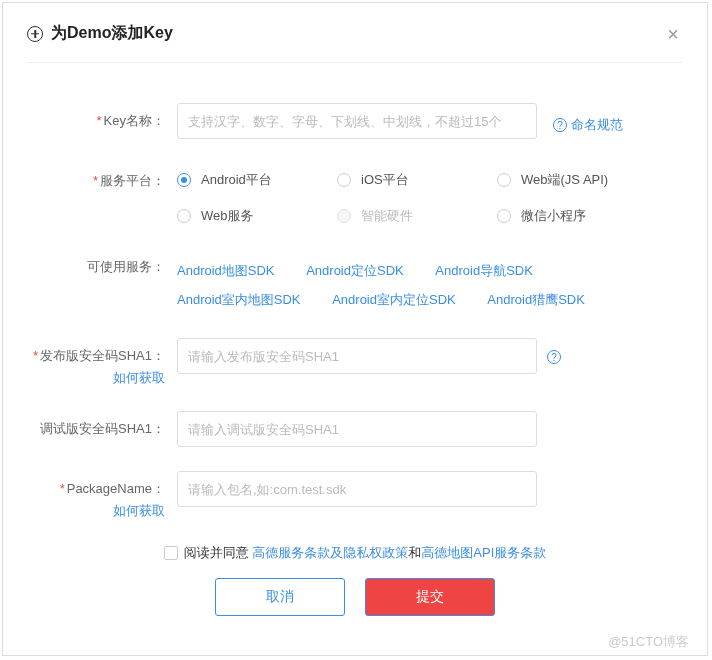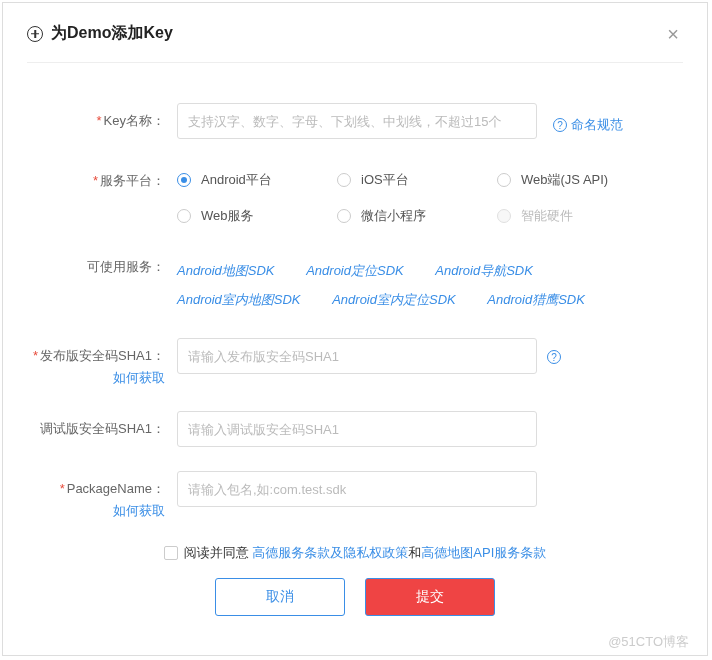--- a/index.html
+++ b/index.html
@@ -104,21 +104,21 @@
     left: 50%; top: 50%; transform: translate(-50%,-50%);
   }
   .radio-item.disabled .radio-circle { border-color: #e0e0e0; background:#f7f7f7; }
   .radio-label { color: #555; font-size: 13px; }
   .radio-item.disabled .radio-label { color: #bbb; }
   .sdk-list {
     padding-top: 8px;
     line-height: 2.2;
     width: 500px;
   }
-  .sdk-link { color: #3a8ee6; margin-right: 28px; display: inline-block; cursor: pointer; font-size: 13px; font-style: italic;}
+  .sdk-link { color: #3a8ee6; margin-right: 28px; display: inline-block; cursor: pointer; font-size: 13px;}
   .sub-link { display: block; color: #3a8ee6; font-size: 13px; margin-top: 2px; cursor: pointer;}
   .inline-help {
     display:inline-block; margin-left:10px; vertical-align: middle;
   }
   .agreement-row {
     display: flex; justify-content: center; align-items: center;
     margin-top: 16px; margin-bottom: 16px; font-size: 13px; text-align: center;
   }
   .chk {
     width: 14px; height: 14px; border: 1px solid #ccc;
@@ -176,27 +176,27 @@
           <span class="radio-label">iOS平台</span>
         </div>
         <div class="radio-item">
           <span class="radio-circle"></span>
           <span class="radio-label">Web端(JS API)</span>
         </div>
         <div class="radio-item">
           <span class="radio-circle"></span>
           <span class="radio-label">Web服务</span>
         </div>
+        <div class="radio-item disabled">
+          <span class="radio-circle"></span>
+          <span class="radio-label">智能硬件</span>
+        </div>
         <div class="radio-item">
           <span class="radio-circle"></span>
           <span class="radio-label">微信小程序</span>
-        </div>
-        <div class="radio-item disabled">
-          <span class="radio-circle"></span>
-          <span class="radio-label">智能硬件</span>
         </div>
       </div>
     </div>
   </div>
 
   <div class="form-row">
     <div class="form-label">
       <span>可使用服务：</span>
     </div>
     <div class="form-content sdk-list">

